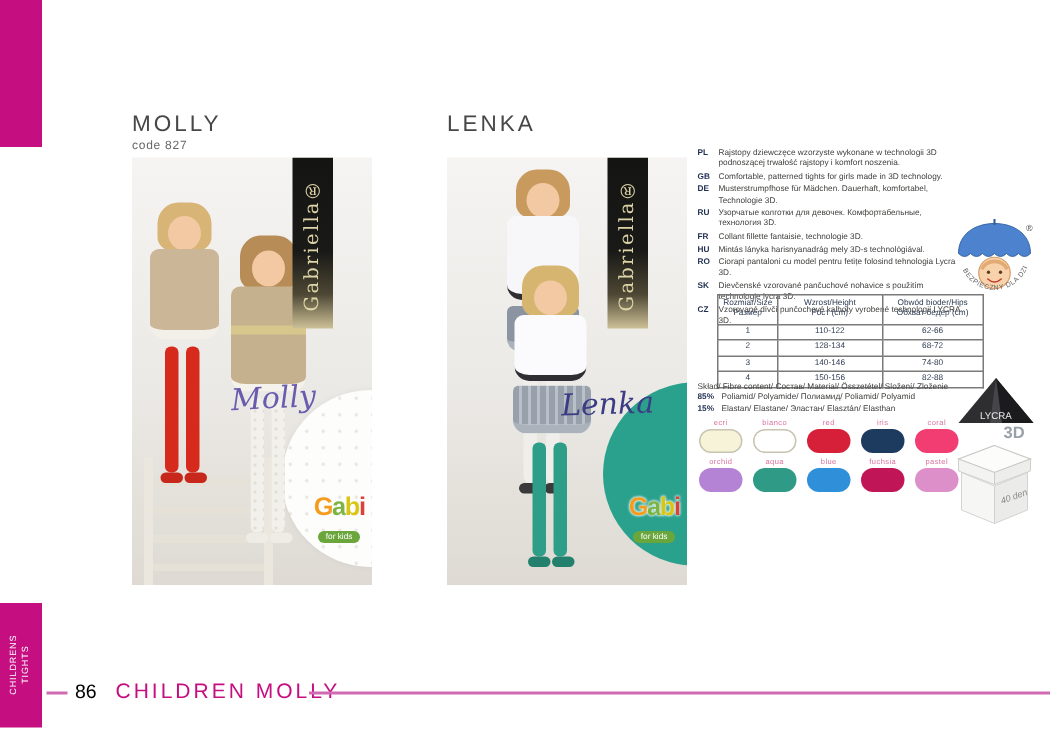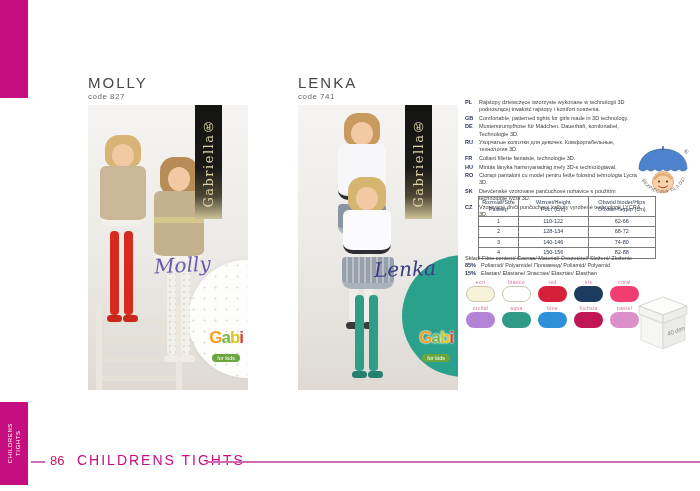--- a/index.html
+++ b/index.html
@@ -10,21 +10,21 @@
   
   .corner-block { position:absolute; left:0; top:0; width:28px; height:98px; background:#c50e80; }
   .side-tab { position:absolute; left:0; top:402px; width:28px; height:83px; background:#c50e80;
               display:flex; align-items:center; justify-content:center; }
   .side-tab-text { transform:rotate(-90deg); color:#fff; font-size:6px; letter-spacing:.6px;
                    text-align:center; line-height:1.35; white-space:nowrap; }
   .side-tab-text span { display:block; }
 
   
   .footer-dash { position:absolute; left:31px; top:461px; width:14px; height:2px; background:#d06ab2; }
-  .footer-page { position:absolute; left:50px; top:453px; font-size:13px; color:#be185d; }
+  .footer-page { position:absolute; left:50px; top:453px; font-size:13px; color:#000000; }
   .footer-title { position:absolute; left:77px; top:452px; font-size:14px; color:#c50e80; letter-spacing:2px; }
   .footer-line { position:absolute; left:206px; top:461px; width:494px; height:2px; background:#d06ab2; }
 
   
   .prod-head { position:absolute; width:160px; }
   .prod-head.molly { left:88px; top:74px; }
   .prod-head.lenka { left:298px; top:74px; }
   .prod-title { font-size:15px; color:#474747; letter-spacing:2px; font-weight:400; }
   .prod-code { font-size:8px; color:#666; letter-spacing:.5px; margin-top:1px; }
 
@@ -164,21 +164,21 @@
   <div class="corner-block"></div>
   <div class="side-tab">
     <div class="side-tab-text">
       <span>CHILDRENS</span>
       <span>TIGHTS</span>
     </div>
   </div>
 
   <div class="footer-dash"></div>
   <div class="footer-page">86</div>
-  <div class="footer-title">CHILDRENS TIGHTS</div>
+  <div class="footer-title">CHILDREN MOLLY</div>
   <div class="footer-line"></div>
 
   <div class="prod-head molly">
     <div class="prod-title">MOLLY</div>
     <div class="prod-code">code 827</div>
   </div>
   <div class="photo molly">
     <div class="circle"></div>
     <div class="ladder"></div>
     <div class="fig m-g1">
@@ -205,21 +205,20 @@
       <span class="banner-text">Gabriella®</span>
     </div>
     <div class="gabi">
       <div class="gabi-word"><span class="gl-g">G</span><span class="gl-a">a</span><span class="gl-b">b</span><span class="gl-i">i</span></div>
       <div class="gabi-tag">for kids</div>
     </div>
   </div>
 
   <div class="prod-head lenka">
     <div class="prod-title">LENKA</div>
-    <div class="prod-code">code 741</div>
   </div>
   <div class="photo lenka">
     <div class="circle"></div>
     <div class="fig l-g1">
       <i class="hair"></i>
       <i class="face"></i>
       <i class="dress"></i>
       <i class="shorts"></i>
       <i class="leg l1"></i>
       <i class="leg l2"></i>
@@ -394,20 +393,29 @@
     <div class="sw">
         <div class="sw-label">fuchsia</div>
         <div class="sw-pill" style="background-color: rgb(192, 22, 87);"></div>
       </div>
     <div class="sw">
         <div class="sw-label">pastel</div>
         <div class="sw-pill" style="background-color: rgb(220, 143, 201);"></div>
       </div>
   </div>
 
+  <div class="lycra-badge">
+    <svg width="52" height="42" viewBox="0 0 52 42">
+      <polygon points="26,1 51,31 1,31" fill="#2e2e30"></polygon>
+      <polygon points="26,1 51,31 26,31" fill="#1b1b1d"></polygon>
+      <polygon points="26,1 30,31 22,31" fill="#46464a"></polygon>
+      <text x="26" y="28" text-anchor="middle" font-size="6.5" fill="#e8e8e8">LYCRA</text>
+      <text x="31" y="41" font-size="11" font-weight="bold" fill="#9aa0a8">3D</text>
+    </svg>
+  </div>
 
   <div class="package-badge">
     <svg width="58" height="58" viewBox="0 0 58 58">
       <polygon points="29,3 53,12 29,21 5,12" fill="#fcfcfb" stroke="#c9c9c6" stroke-width="0.8"></polygon>
       <polygon points="5,12 29,21 29,29 5,20" fill="#f3f3f1" stroke="#c9c9c6" stroke-width="0.6"></polygon>
       <polygon points="53,12 29,21 29,29 53,20" fill="#ededeb" stroke="#c9c9c6" stroke-width="0.6"></polygon>
       <polygon points="7,21 29,30 29,55 7,46" fill="#f6f6f4" stroke="#cfcfcc" stroke-width="0.6"></polygon>
       <polygon points="51,21 29,30 29,55 51,46" fill="#ebebe9" stroke="#cfcfcc" stroke-width="0.6"></polygon>
       <text x="34" y="42" font-size="6" font-style="italic" fill="#8a8a88" transform="rotate(-20 34 42)">40 den</text>
     </svg>

